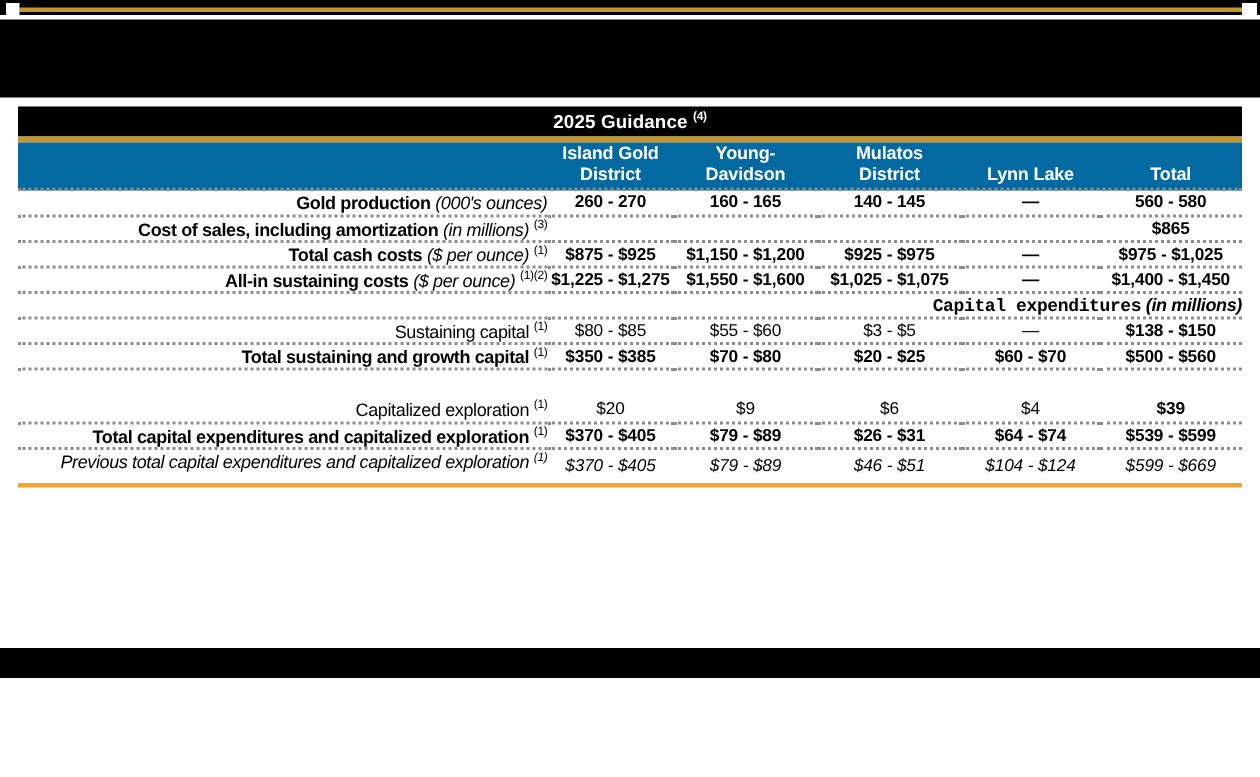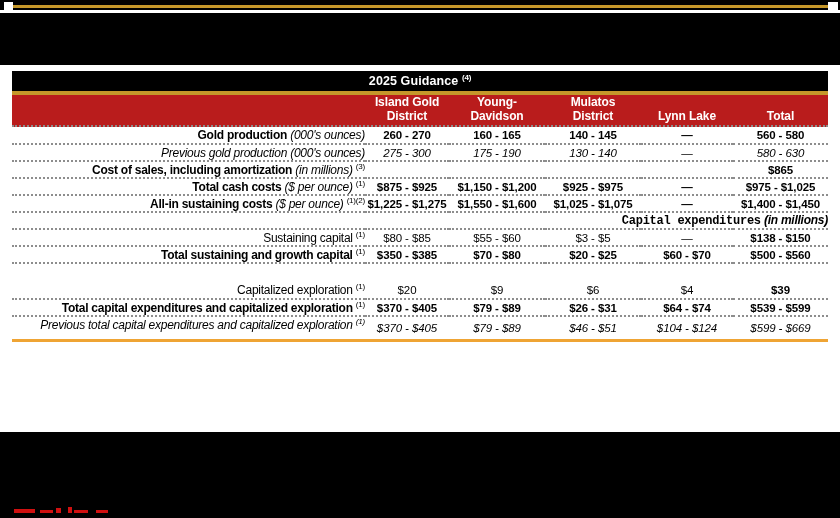--- a/index.html
+++ b/index.html
@@ -1,18 +1,18 @@
 <!DOCTYPE html>
 <html><head>
 <meta charset="utf-8">
 <style>
   * { margin:0; padding:0; box-sizing:border-box; }
   html,body { width:840px; height:518px; background:#fff; }
   .stage {
-    position:relative; width:840px; height:518px; background:#ffffff;
+    position:relative; width:840px; height:452px; background:#ffffff;
     overflow:hidden; font-family:"Liberation Sans", sans-serif; color:#000;
   }
 
   
   #band-top { position:absolute; left:0; top:0; width:840px; height:10px; background:#000; }
   #gold-top-line { position:absolute; left:13px; top:5px; width:815px; height:3px; background:#C5972A; }
   .notch { position:absolute; top:2px; height:8px; background:#ffffff; }
   #notch-left  { left:4px;  width:9px; }
   #notch-right { left:828px; width:10px; }
   #band-upper { position:absolute; left:0; top:13px; width:840px; height:52px; background:#000; }
@@ -22,21 +22,21 @@
 
   #guidance-bar {
     height:20px; background:#000; color:#fff; text-align:center;
     font-weight:700; font-size:12.5px; line-height:20px; letter-spacing:0.1px;
   }
   #guidance-bar sup { font-size:8px; font-weight:700; }
 
   #gold-divider { height:4px; background:#C5972A; }
 
   #col-headers {
-    display:flex; align-items:flex-end; height:32px; background:#b91c1c;
+    display:flex; align-items:flex-end; height:32px; background:#0369a1;
     padding-bottom:2px; border-bottom:2px dotted #8D8D8D;
   }
   .colh-spacer { flex:0 0 auto; }
   .colh {
     flex:0 0 auto; color:#fff; font-weight:700; font-size:12px; line-height:1.12;
     text-align:center; white-space:pre-line; letter-spacing:-0.1px;
   }
 
   table#guidance-table { border-collapse:collapse; table-layout:fixed; width:816px; }
   td { padding:0; vertical-align:middle; }
@@ -117,28 +117,20 @@
         </colgroup>
       <tbody id="tbody">
           <tr class="data-row r-bold">
             <td class="label"><span class="lbl">Gold production</span> <span class="paren">(000's ounces)</span></td>
             <td class="val">260 - 270</td>
             <td class="val">160 - 165</td>
             <td class="val">140 - 145</td>
             <td class="val">—</td>
             <td class="val total">560 - 580</td>
           </tr>
-          <tr class="data-row r-italic">
-            <td class="label"><span class="lbl">Previous gold production</span> <span class="paren">(000's ounces)</span></td>
-            <td class="val">275 - 300</td>
-            <td class="val">175 - 190</td>
-            <td class="val">130 - 140</td>
-            <td class="val">—</td>
-            <td class="val total">580 - 630</td>
-          </tr>
           <tr class="data-row r-bold">
             <td class="label"><span class="lbl">Cost of sales, including amortization</span> <span class="paren">(in millions)</span> <sup>(3)</sup></td>
             <td class="val"></td>
             <td class="val"></td>
             <td class="val"></td>
             <td class="val"></td>
             <td class="val total">$865</td>
           </tr>
           <tr class="data-row r-bold">
             <td class="label"><span class="lbl">Total cash costs</span> <span class="paren">($ per ounce)</span> <sup>(1)</sup></td>

